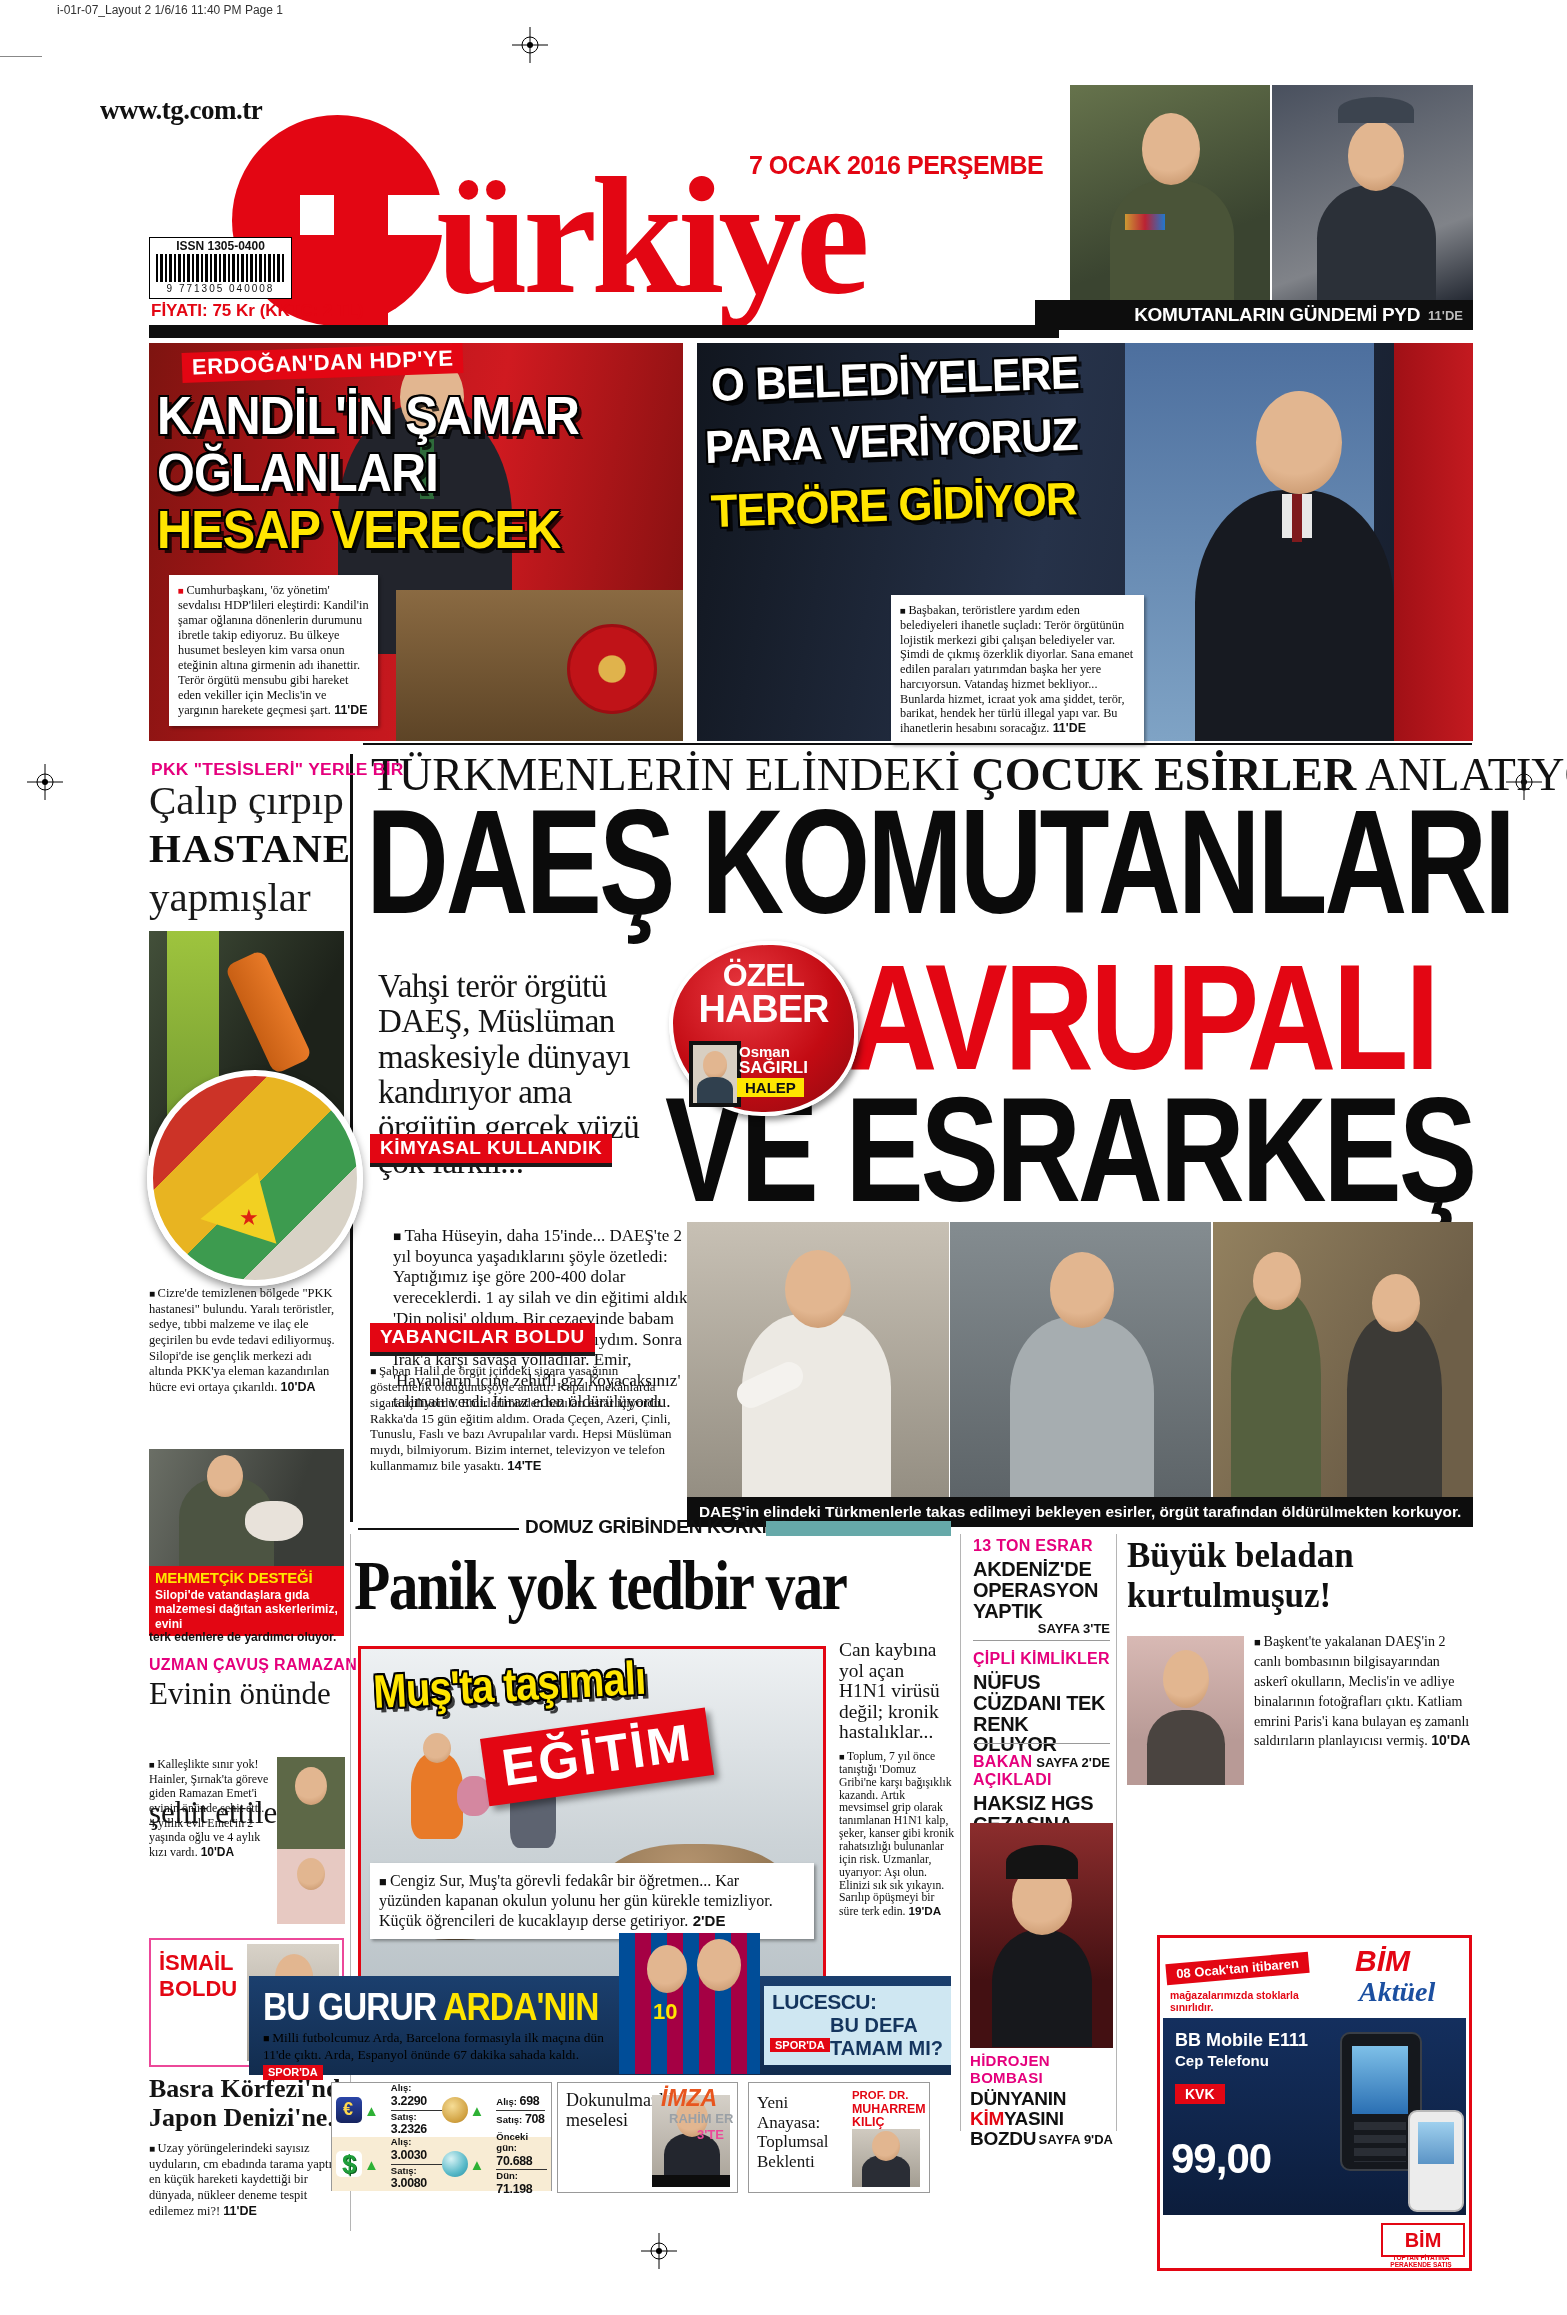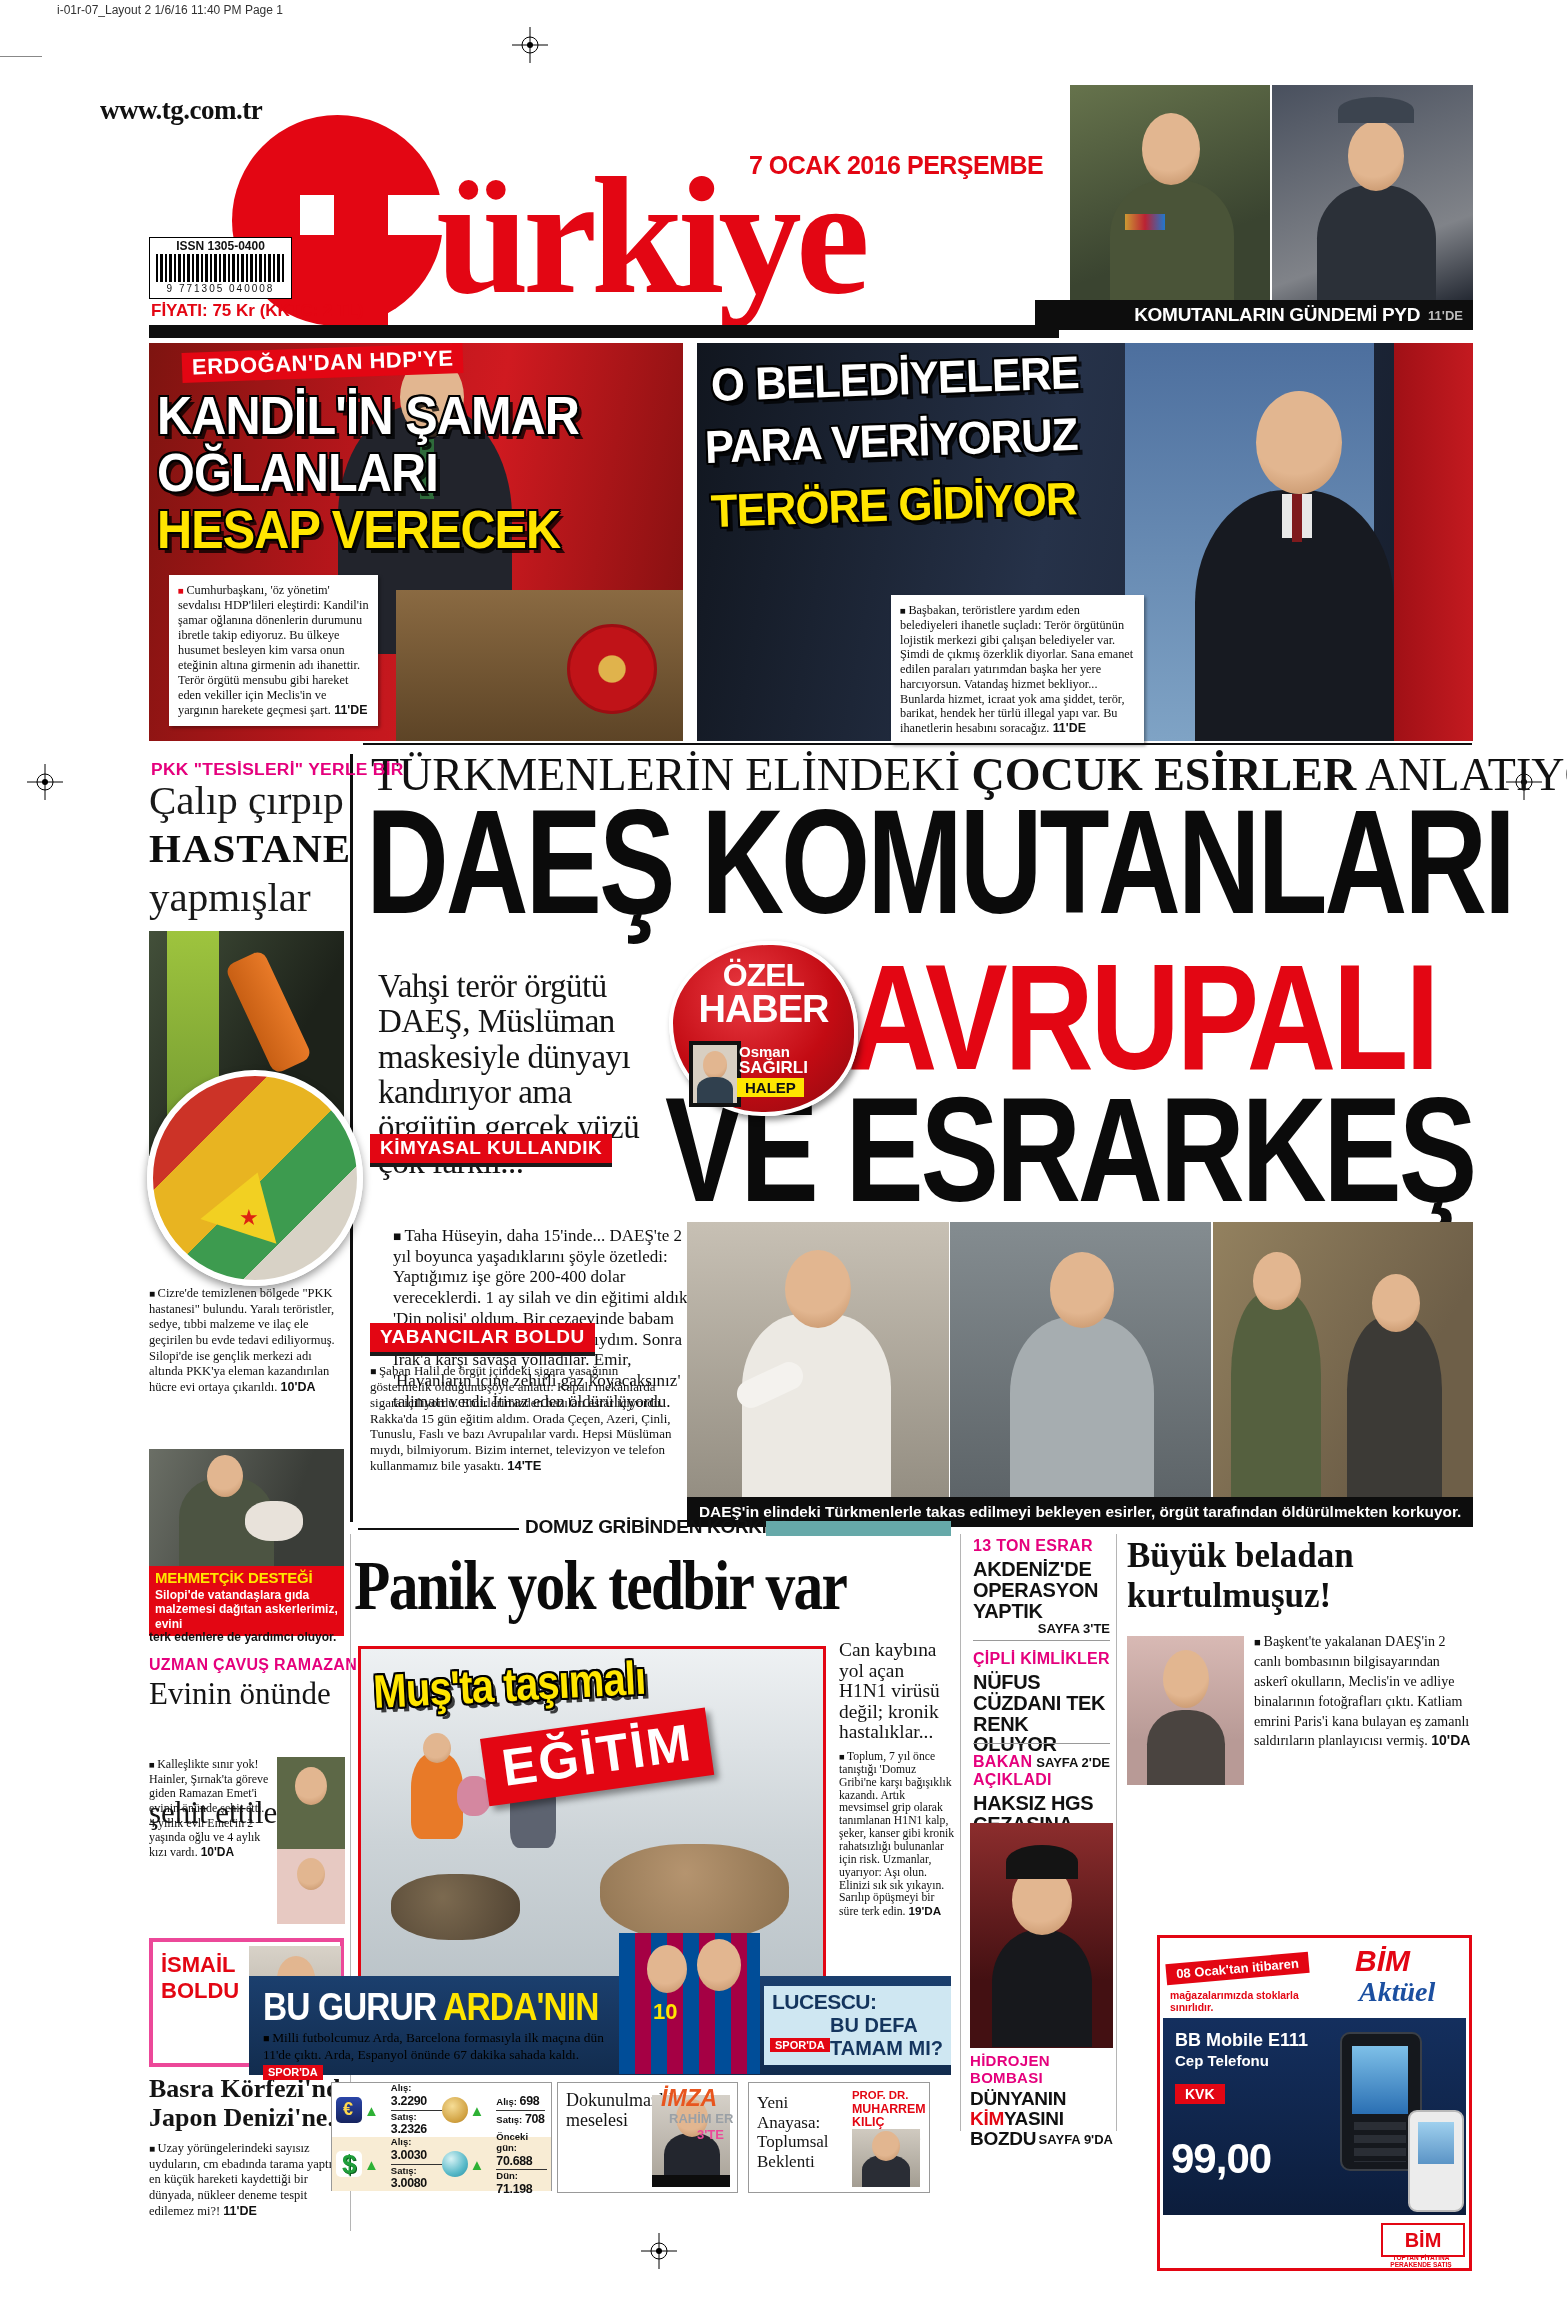--- a/index.html
+++ b/index.html
@@ -250,21 +250,21 @@
   <div class="a ser" style="left:149px;top:1797px;font-size:31px;line-height:1;color:#141414;">şehit ettiler</div>
   <div class="a par" style="left:149px;top:1757px;width:121px;font-size:12px;line-height:1.22;">
     <span>Kalleşlikte sınır yok! Hainler, Şırnak'ta göreve giden Ramazan Emet'i evinin önünde şehit etti. 4 yıllık evli Emet'in 2 yaşında oğlu ve 4 aylık kızı vardı.</span>
     <b class="pg" style="font-size:12px;">10'DA</b>
   </div>
   <div class="ph" style="left:277px;top:1757px;width:68px;height:167px;background:linear-gradient(#5d6847 0 55%,#e7c9c2 55%);">
     <div class="face" style="left:18px;top:10px;width:32px;height:38px;"></div>
     <div class="face" style="left:20px;top:101px;width:28px;height:32px;"></div>
   </div>
 
-  <div class="a" style="left:149px;top:1938px;width:195px;height:129px;border:4px solid #ec4899;background:#fff;box-sizing:border-box;">
+  <div class="a" style="left:149px;top:1938px;width:195px;height:129px;border:2px solid #ec4899;background:#fff;box-sizing:border-box;">
     <div class="bb red" style="position:absolute;left:8px;top:10px;font-size:22px;">İSMAİL</div>
     <div class="bb red" style="position:absolute;left:8px;top:36px;font-size:22px;">BOLDU</div>
     <div class="ph" style="left:96px;top:4px;width:92px;height:117px;background:linear-gradient(#d8d2c8,#a8a298);">
       <div class="suit" style="left:12px;top:52px;width:70px;height:66px;background:#2c3340;"></div>
       <div class="face" style="left:28px;top:10px;width:38px;height:46px;"></div>
       <div class="a" style="left:44px;top:58px;width:8px;height:34px;background:#a01016;"></div>
     </div>
   </div>
   <div class="a ser bb" style="left:149px;top:2076px;font-size:26px;line-height:1;color:#141414;">Basra Körfezi'nden</div>
   <div class="a ser bb" style="left:149px;top:2105px;font-size:26px;line-height:1;color:#141414;">Japon Denizi'ne...</div>
@@ -282,20 +282,24 @@
   <div class="ph" style="left:358px;top:1646px;width:468px;height:358px;border:3px solid #e30613;box-sizing:border-box;background:linear-gradient(#eef1f3,#ccd3d7 55%,#b9c2c7);">
     <div class="a" style="left:50px;top:104px;width:52px;height:86px;border-radius:40% 40% 20% 20%;background:#e87a28;"></div>
     <div class="face" style="left:62px;top:84px;width:28px;height:30px;"></div>
     <div class="a" style="left:96px;top:127px;width:34px;height:40px;border-radius:45%;background:#d487a0;"></div>
     <div class="a" style="left:149px;top:119px;width:46px;height:80px;border-radius:40% 40% 20% 20%;background:#5d6370;"></div>
     <div class="a" style="left:30px;top:225px;width:129px;height:66px;border-radius:45%;background:radial-gradient(circle at 40% 35%,#7c6a50,#4e4131);"></div>
     <div class="a" style="left:239px;top:195px;width:189px;height:96px;border-radius:45%;background:radial-gradient(circle at 45% 30%,#b59california06f,#8a6f4d);background:radial-gradient(circle at 45% 30%,#b5946f,#8a6f4d);"></div>
   </div>
   <span class="a c bb y olk" style="left:372px;top:1664px;font-size:47px;transform:rotate(-3deg) scaleX(.85);letter-spacing:-1px;">Muş'ta taşımalı</span>
   <span class="a c bb w" style="left:480px;top:1739px;font-size:52px;transform:rotate(-8deg);background:#e30613;padding:2px 18px 6px;box-shadow:4px 5px 6px rgba(0,0,0,.4);letter-spacing:2px;">EĞİTİM</span>
+  <div class="wbox" style="left:370px;top:1863px;width:426px;font-size:16px;line-height:1.25;">
+    <span class="par">Cengiz Sur, Muş'ta görevli fedakâr bir öğretmen... Kar yüzünden kapanan okulun yolunu her gün kürekle temizliyor. Küçük öğrencileri de kucaklayıp derse getiriyor.</span>
+    <b class="pg" style="font-size:15px;">2'DE</b>
+  </div>
 
   <div class="a ser" style="left:839px;top:1640px;width:117px;font-size:19.4px;line-height:1.06;color:#141414;">Can kaybına yol açan H1N1 virüsü değil; kronik hastalıklar...</div>
   <div class="a par" style="left:839px;top:1751px;width:116px;font-size:11.7px;line-height:1.1;">
     <span>Toplum, 7 yıl önce tanıştığı 'Domuz Gribi'ne karşı bağışıklık kazandı. Artık mevsimsel grip olarak tanımlanan H1N1 kalp, şeker, kanser gibi kronik rahatsızlığı bulunanlar için risk. Uzmanlar, uyarıyor: Aşı olun. Elinizi sık sık yıkayın. Sarılıp öpüşmeyi bir süre terk edin.</span>
     <b class="pg" style="font-size:11.7px;">19'DA</b>
   </div>
 
   <div class="vrg" style="left:960px;top:1534px;width:1px;height:597px;"></div>
   <div class="vrg" style="left:1116px;top:1534px;width:1px;height:597px;"></div>
 

